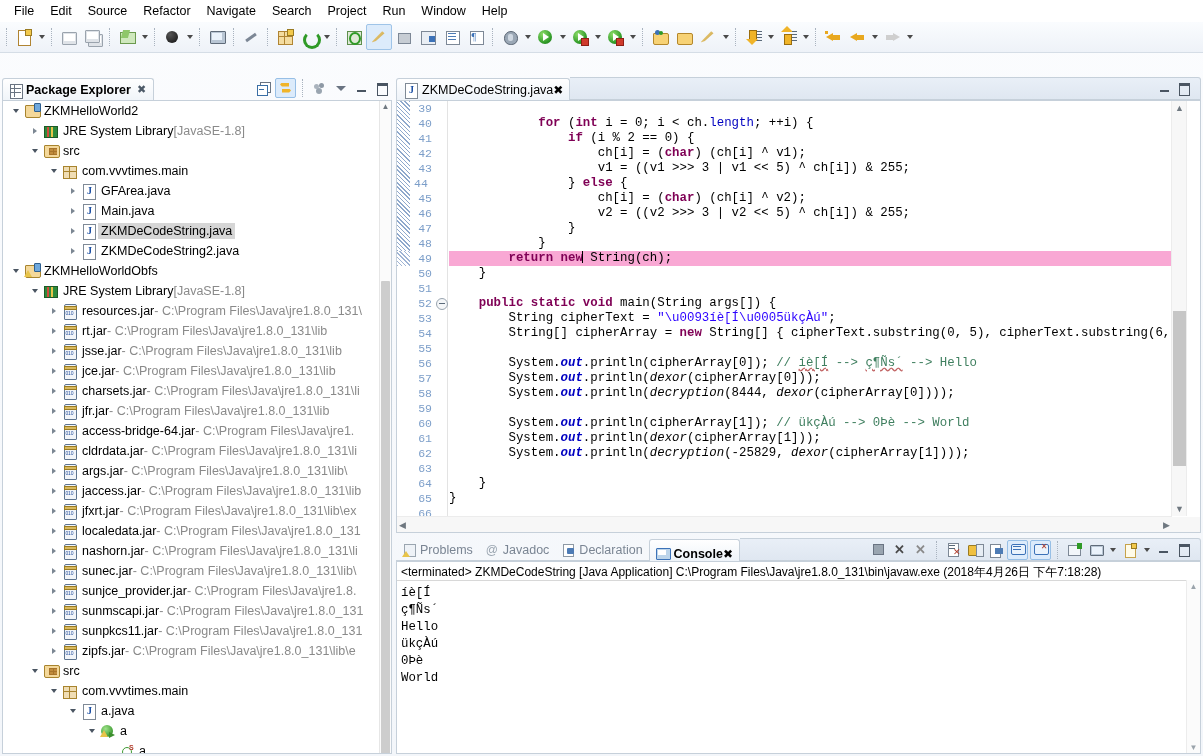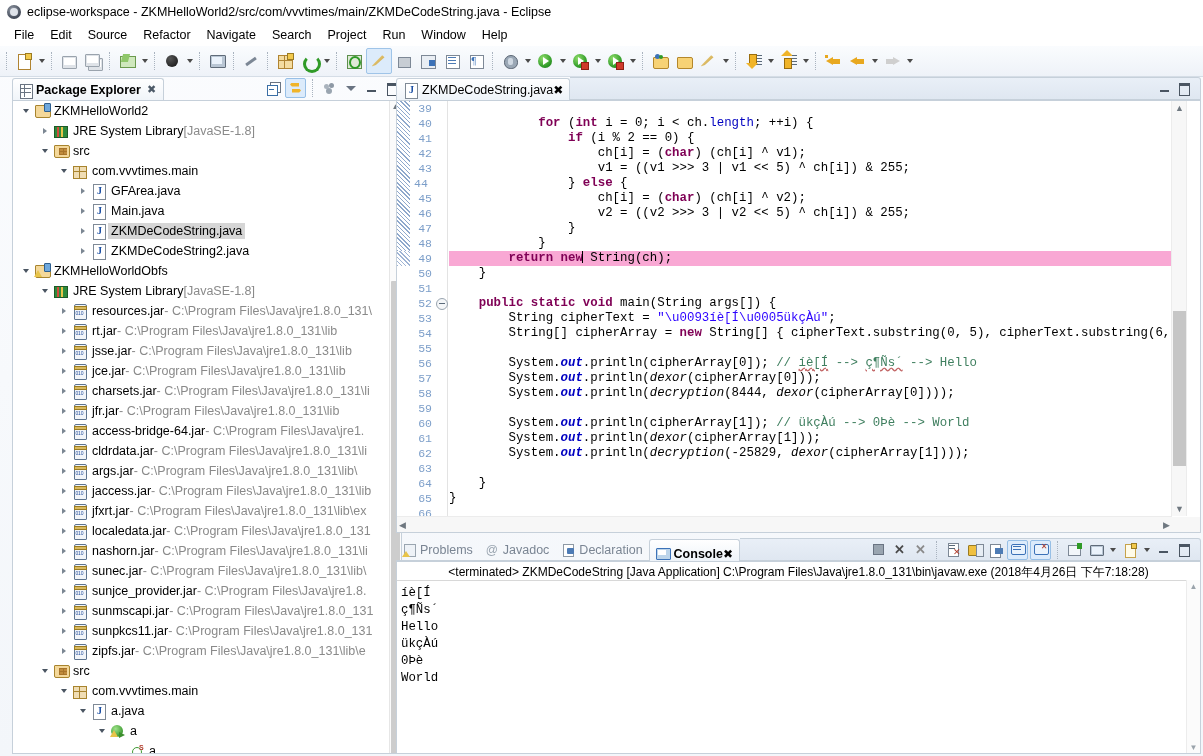--- a/index.html
+++ b/index.html
@@ -64,21 +64,21 @@
   .ic .bk:after{content:"";position:absolute;left:0;top:0;width:0;height:0;border-top:4.5px solid transparent;border-bottom:4.5px solid transparent;border-right:7px solid #e8a81f;}
   .ic .bk:before{content:"";position:absolute;left:6px;top:2px;width:8px;height:5px;background:#e8a81f;}
   .ic .fw{position:absolute;left:1px;top:4px;width:15px;height:9px;}
   .ic .fw:after{content:"";position:absolute;right:0;top:0;width:0;height:0;border-top:4.5px solid transparent;border-bottom:4.5px solid transparent;border-left:7px solid #cfcfcf;}
   .ic .fw:before{content:"";position:absolute;left:1px;top:2px;width:8px;height:5px;background:#cfcfcf;}
 
   
   .main{position:absolute;left:0;top:78px;right:0;bottom:0;}
 
   
-  .pkg{position:absolute;left:12px;top:0;width:390px;bottom:2px;}
+  .pkg{position:absolute;left:2px;top:0;width:390px;bottom:2px;}
   .view-tabrow{height:22px;display:flex;align-items:flex-end;position:relative;}
   .view-tab{height:21px;display:flex;align-items:center;padding:0 7px 0 5px;
      background:linear-gradient(#ffffff,#f0f4f9);
      border:1px solid #c6d0da;border-bottom:none;border-radius:3px 3px 0 0;}
   .view-tab .t-icon{width:14px;height:14px;margin-right:4px;position:relative;}
   .view-tab .t-label{font-size:12.5px;font-weight:bold;color:#000;white-space:nowrap;}
   .view-tab .t-close{margin-left:6px;font-size:11px;color:#4d5a68;}
   .view-tools{margin-left:auto;display:flex;align-items:center;gap:2px;padding-bottom:2px;}
   .vt{width:19px;height:18px;display:flex;align-items:center;justify-content:center;border-radius:2px;position:relative;}
   .vt.sel{background:#dcebfb;border:1px solid #97bfe6;}
@@ -165,39 +165,32 @@
   .cons-tab{height:21px;display:flex;align-items:center;padding:0 6px;border-bottom:1px solid #c6d0da;}
   .cons-tab .t-label{font-size:12.5px;color:#7a8593;white-space:nowrap;}
   .cons-tab.active{background:linear-gradient(#ffffff,#eef3f9);border:1px solid #c6d0da;border-bottom:none;border-radius:3px 3px 0 0;align-items:flex-end;}
   .cons-tab.active .t-label{color:#000;font-weight:bold;}
   .cons-tab .t-icon{width:14px;height:14px;margin-right:4px;position:relative;}
   .cons-tools{margin-left:auto;display:flex;align-items:center;gap:2px;border-bottom:1px solid #c6d0da;height:21px;padding:0 6px 0 0;
     background:linear-gradient(#e9eff7,#dfe7f1);border-top:1px solid #c6d0da;border-right:1px solid #c6d0da;flex:1;justify-content:flex-end;border-radius:0 3px 0 0;}
   .ct{width:19px;height:18px;display:flex;align-items:center;justify-content:center;border-radius:2px;position:relative;}
   .ct.sel{background:#dcebfb;border:1px solid #97bfe6;}
   .cons-body{position:absolute;left:0;right:0;top:22px;bottom:0;background:#fff;border:1px solid #c6d0da;overflow:hidden;}
-  .cons-head{font-family:"Liberation Sans",sans-serif;font-size:12px;color:#000;padding:2px 4px 1px 4px;white-space:nowrap;text-align:center;}
+  .cons-head{font-family:"Liberation Sans",sans-serif;font-size:12px;color:#000;padding:2px 4px 1px 4px;white-space:nowrap;}
   .cons-out{font-family:"Liberation Mono",monospace;font-size:12.4px;color:#000;padding-left:4px;}
   .cons-out .oline{height:17px;line-height:17px;white-space:pre;}
   .cons-vscroll{position:absolute;right:0;top:18px;width:13px;bottom:0;background:#fbfbfb;border-left:1px solid #ececec;}
   .cons-vscroll .arrow{height:12px;display:flex;align-items:center;justify-content:center;color:#9aa3ab;font-size:8px;}
   .sep-line{position:absolute;left:0;right:0;top:18px;height:1px;background:#d8d8d8;}
 </style>
 </head>
 <body>
 
 <div class="app">
 
-  <div class="titlebar">
-    <span class="title-icon">
-      <span class="ring"></span>
-        <span class="inner"></span>
-    </span>
-    <span class="title-text">eclipse-workspace - ZKMHelloWorld2/src/com/vvvtimes/main/ZKMDeCodeString.java - Eclipse</span>
-  </div>
 
   <div class="menubar">
     <div class="menu-item">File</div>
     <div class="menu-item">Edit</div>
     <div class="menu-item">Source</div>
     <div class="menu-item">Refactor</div>
     <div class="menu-item">Navigate</div>
     <div class="menu-item">Search</div>
     <div class="menu-item">Project</div>
     <div class="menu-item">Run</div>

